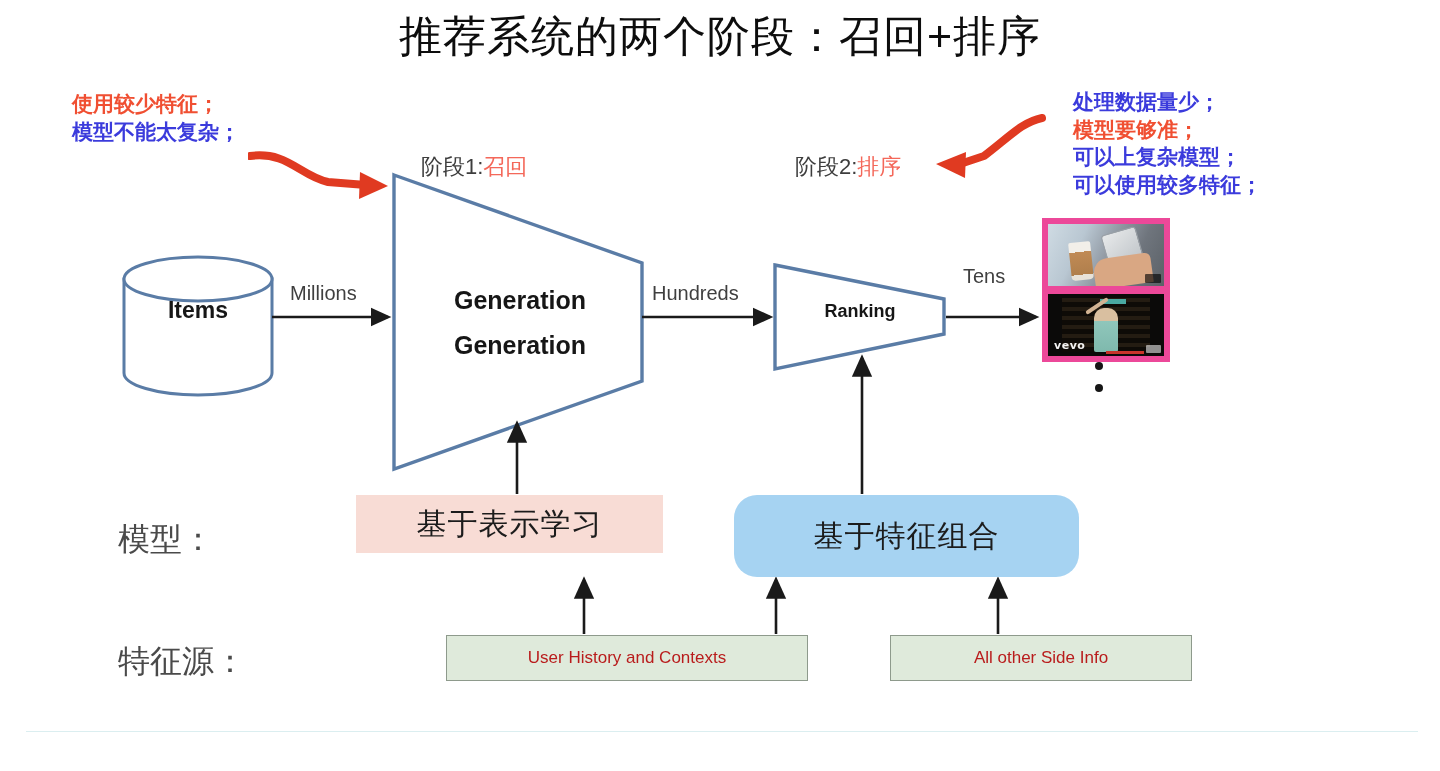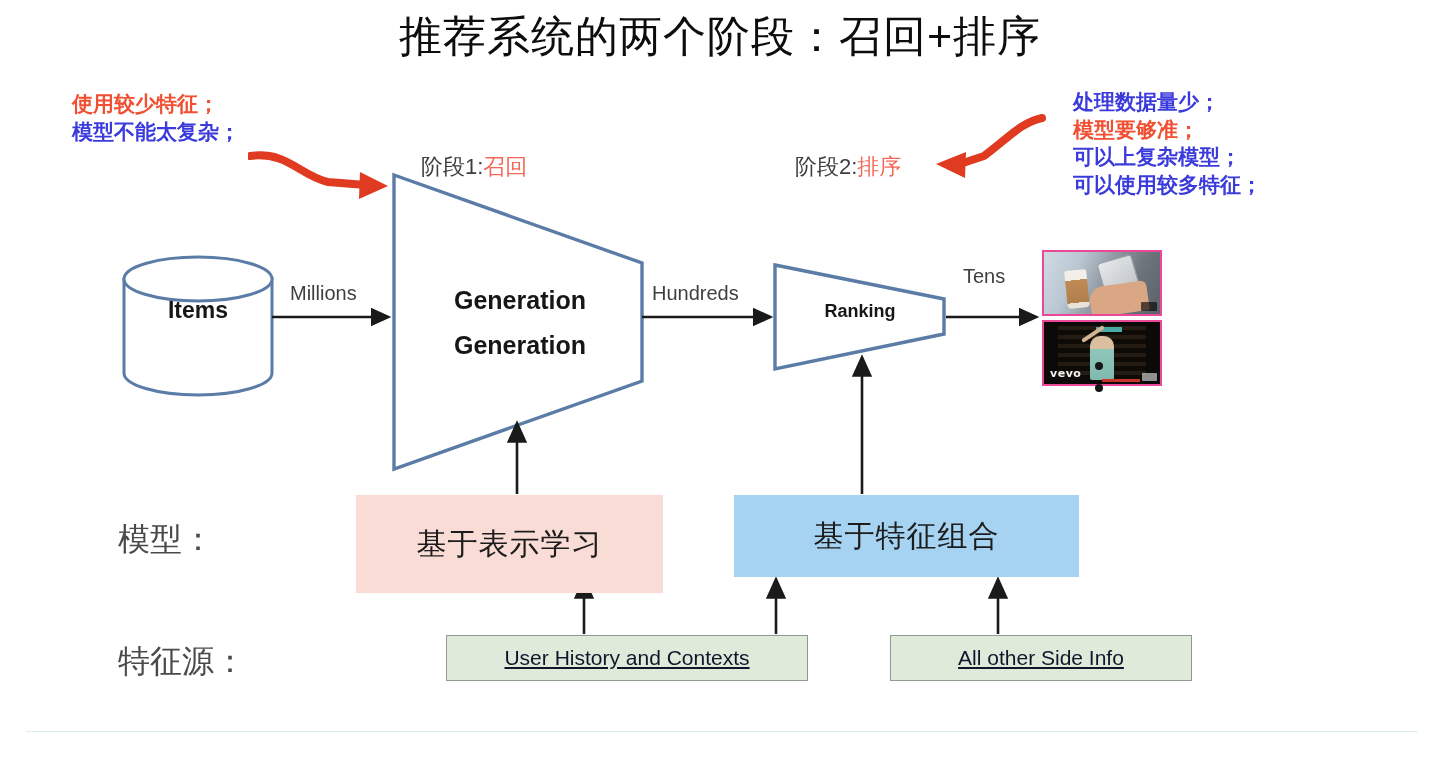--- a/index.html
+++ b/index.html
@@ -118,50 +118,49 @@
   .model-box {
     position: absolute;
     display: flex;
     align-items: center;
     justify-content: center;
     font-size: 30px;
     color: #1c1c1c;
     letter-spacing: 1px;
   }
   #model-box-pink {
-    left: 356px; top: 495px; width: 307px; height: 98px;
+    left: 356px; top: 495px; width: 307px; height: 58px;
     background: #f8dcd5;
   }
   #model-box-blue {
     left: 734px; top: 495px; width: 345px; height: 82px;
     background: #a6d3f2;
+    border-radius: 23px;
   }
 
   
   .feature-box {
     position: absolute;
     display: flex;
     align-items: center;
     justify-content: center;
     background: #dfeadb;
     border: 1.4px solid #8e9a8c;
-    font-size: 21px;
-    color: #0f172a;
-    white-space: nowrap;
-    text-decoration: underline;
+    font-size: 17px;
+    color: #b91c1c;
+    white-space: nowrap;
   }
   #feature-box-history { left: 446px; top: 635px; width: 360px; height: 44px; }
   #feature-box-side    { left: 890px; top: 635px; width: 300px; height: 44px; }
 
   
   .thumb {
     position: absolute;
-    border: 2px solid #ec4899;
+    border: 6px solid #ec4899;
     overflow: hidden;
-    margin-top: 32px;
   }
   #thumb-phone {
     left: 1042px; top: 218px; width: 116px; height: 62px;
     background: linear-gradient(115deg, #cfdbe3 0%, #b9c7d2 28%, #8e96a0 52%, #6f757d 72%, #5b6167 100%);
   }
   #thumb-phone .ph-cup {
     position: absolute; left: 22px; top: 18px; width: 22px; height: 38px;
     background: linear-gradient(180deg,#f2efe9 0%,#f2efe9 26%,#c08a55 26%,#b07f4c 86%,#e8e2d8 86%);
     border-radius: 2px 2px 4px 4px;
     transform: rotate(-6deg);

